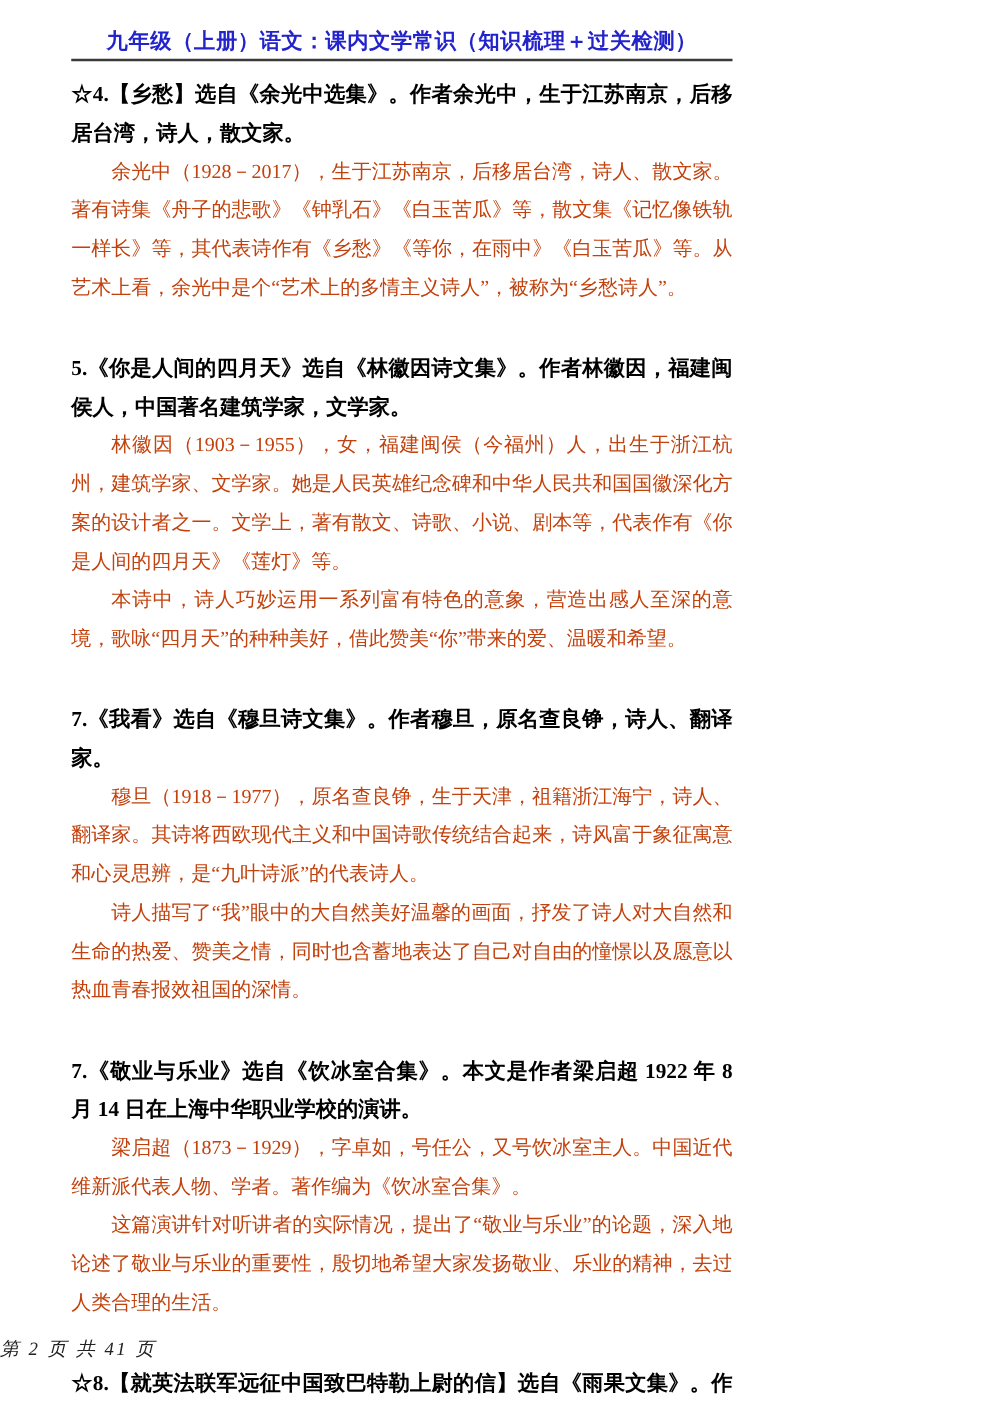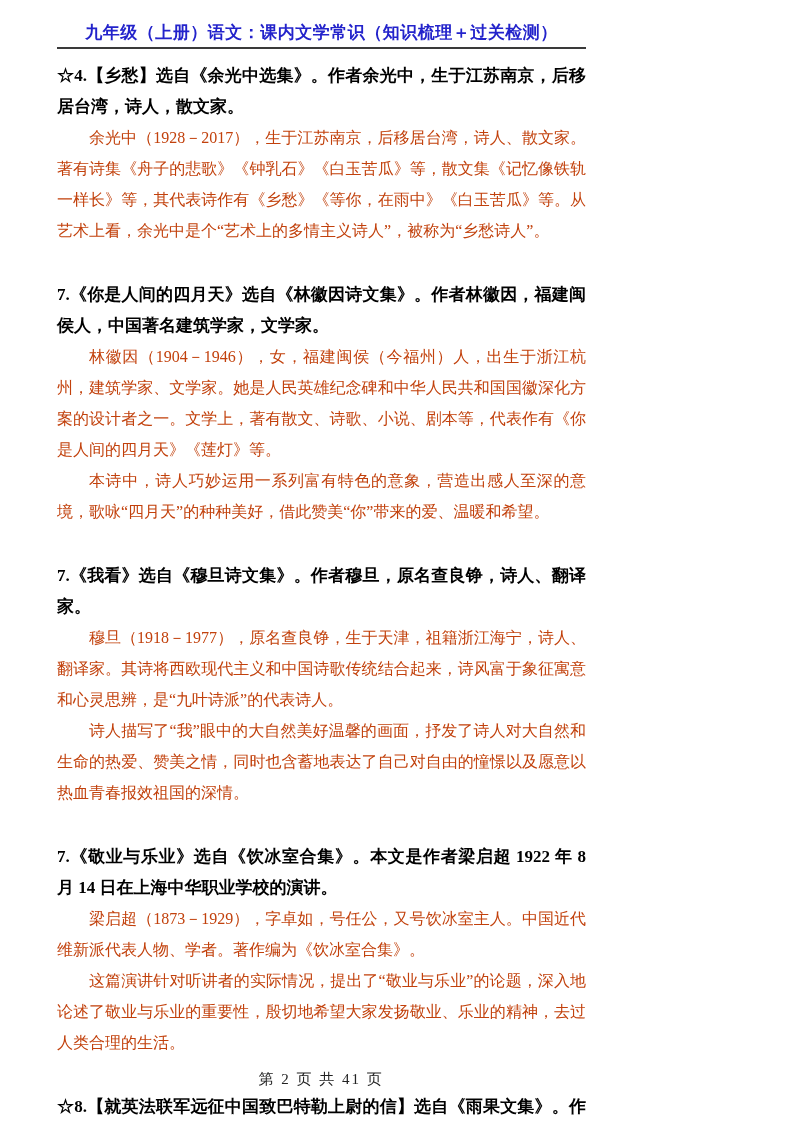--- a/index.html
+++ b/index.html
@@ -59,21 +59,21 @@
     line-height: 31px;
     text-indent: 2em;
     text-align: justify;
     color: #c2410c;
   }
   .doc-footer {
     position: absolute;
     left: 0;
     right: 0;
     bottom: 33px;
-    text-align: center;
+    font-style: italic;
   }
   .page-label {
     font-size: 15px;
     letter-spacing: 2px;
     color: #222222;
   }
 </style>
 </head>
 <body>
 
@@ -85,22 +85,22 @@
   </header>
 
   <main class="doc-content">
 
     <section class="entry">
       <p class="entry-heading">☆4.【乡愁】选自《余光中选集》。作者余光中，生于江苏南京，后移居台湾，诗人，散文家。</p>
       <p class="entry-para">余光中（1928－2017），生于江苏南京，后移居台湾，诗人、散文家。著有诗集《舟子的悲歌》《钟乳石》《白玉苦瓜》等，散文集《记忆像铁轨一样长》等，其代表诗作有《乡愁》《等你，在雨中》《白玉苦瓜》等。从艺术上看，余光中是个“艺术上的多情主义诗人”，被称为“乡愁诗人”。</p>
     </section>
 
     <section class="entry">
-      <p class="entry-heading">7.《你是人间的四月天》选自《林徽因诗文集》。作者林徽因，福建闽侯人，中国著名建筑学家，文学家。</p>
-      <p class="entry-para">林徽因（1904－1946），女，福建闽侯（今福州）人，出生于浙江杭州，建筑学家、文学家。她是人民英雄纪念碑和中华人民共和国国徽深化方案的设计者之一。文学上，著有散文、诗歌、小说、剧本等，代表作有《你是人间的四月天》《莲灯》等。</p>
+      <p class="entry-heading">5.《你是人间的四月天》选自《林徽因诗文集》。作者林徽因，福建闽侯人，中国著名建筑学家，文学家。</p>
+      <p class="entry-para">林徽因（1903－1955），女，福建闽侯（今福州）人，出生于浙江杭州，建筑学家、文学家。她是人民英雄纪念碑和中华人民共和国国徽深化方案的设计者之一。文学上，著有散文、诗歌、小说、剧本等，代表作有《你是人间的四月天》《莲灯》等。</p>
       <p class="entry-para">本诗中，诗人巧妙运用一系列富有特色的意象，营造出感人至深的意境，歌咏“四月天”的种种美好，借此赞美“你”带来的爱、温暖和希望。</p>
     </section>
 
     <section class="entry">
       <p class="entry-heading">7.《我看》选自《穆旦诗文集》。作者穆旦，原名查良铮，诗人、翻译家。</p>
       <p class="entry-para">穆旦（1918－1977），原名查良铮，生于天津，祖籍浙江海宁，诗人、翻译家。其诗将西欧现代主义和中国诗歌传统结合起来，诗风富于象征寓意和心灵思辨，是“九叶诗派”的代表诗人。</p>
       <p class="entry-para">诗人描写了“我”眼中的大自然美好温馨的画面，抒发了诗人对大自然和生命的热爱、赞美之情，同时也含蓄地表达了自己对自由的憧憬以及愿意以热血青春报效祖国的深情。</p>
     </section>
 
     <section class="entry">

